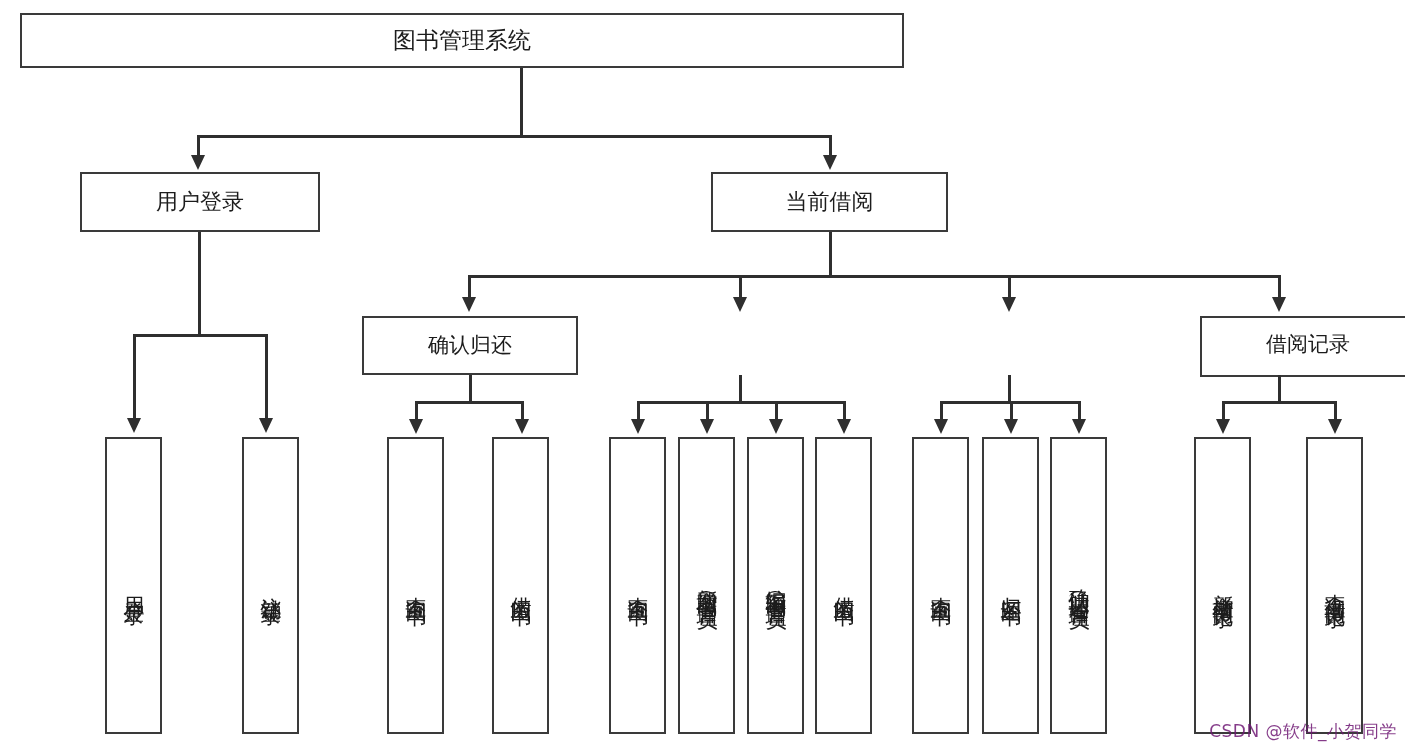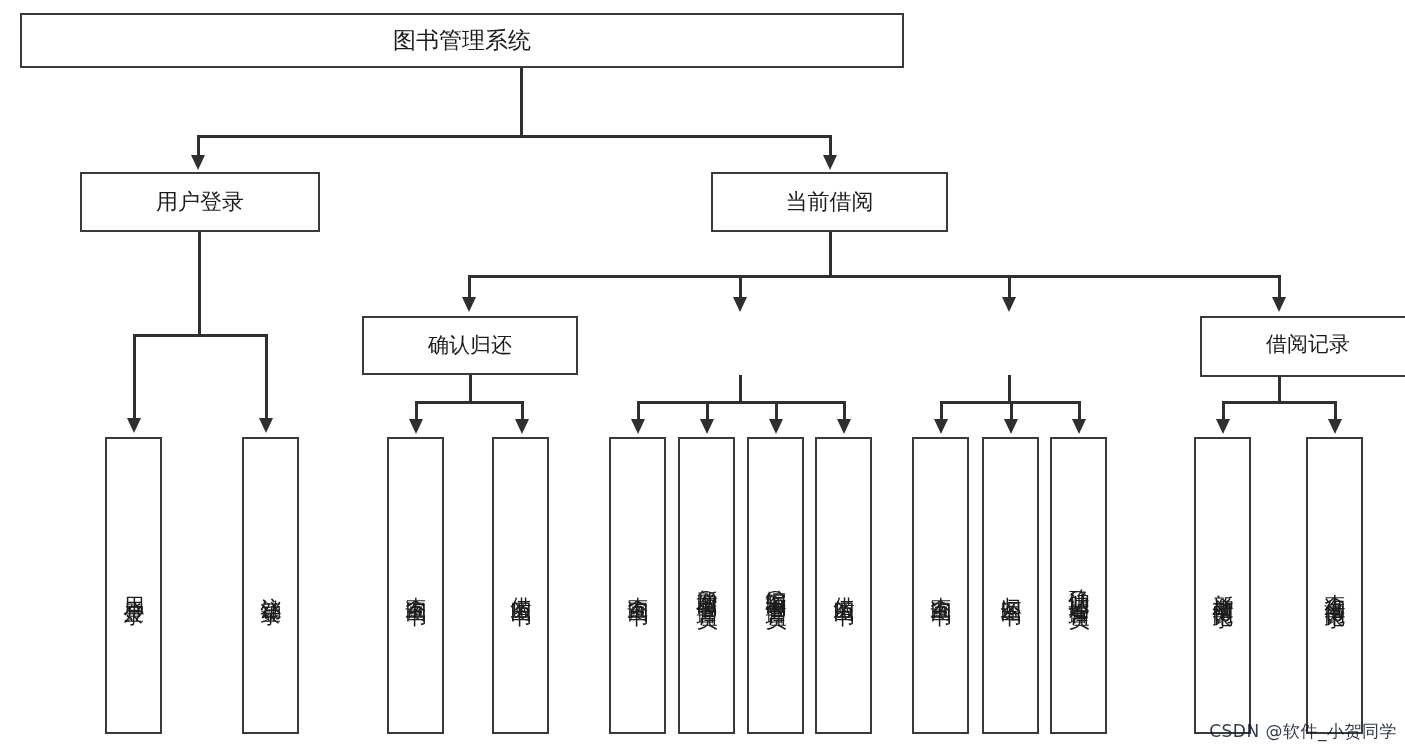--- a/index.html
+++ b/index.html
@@ -65,21 +65,21 @@
     border-left:7px solid transparent;
     border-right:7px solid transparent;
     border-top:15px solid #2f2f2f;
   }
   
   #watermark{
     position:absolute;
     right:8px;
     bottom:4px;
     font-size:17px;
-    color:#0f172a;
+    color:#701a75;
     letter-spacing:0.5px;
     white-space:nowrap;
     opacity:.85;
   }
 </style>
 </head>
 <body>
 
 <div id="canvas">
 

